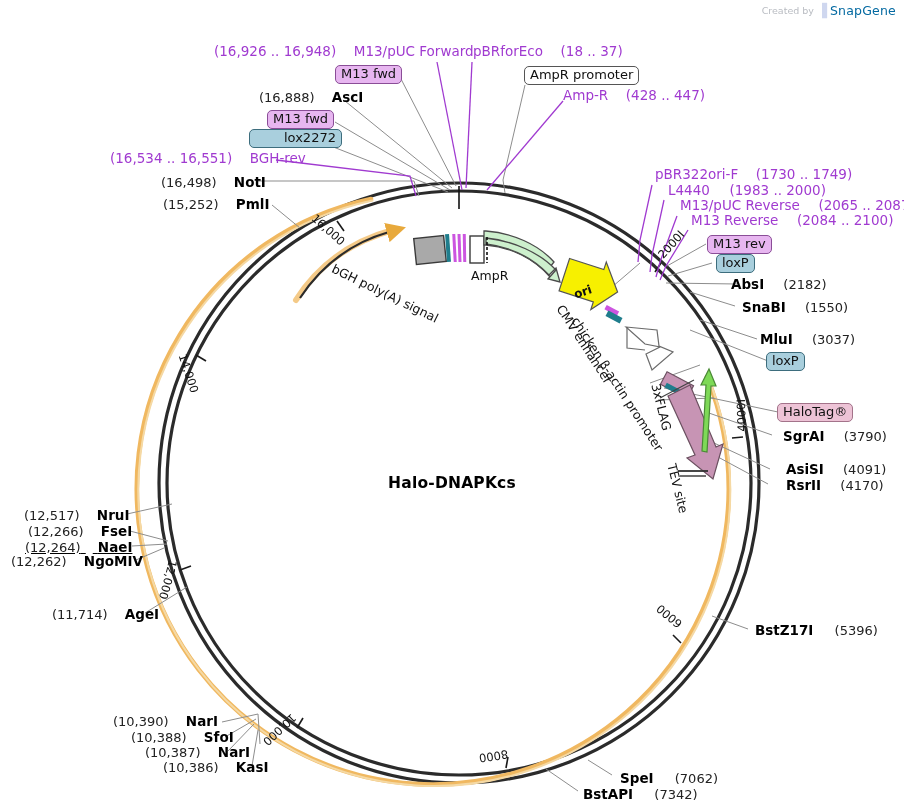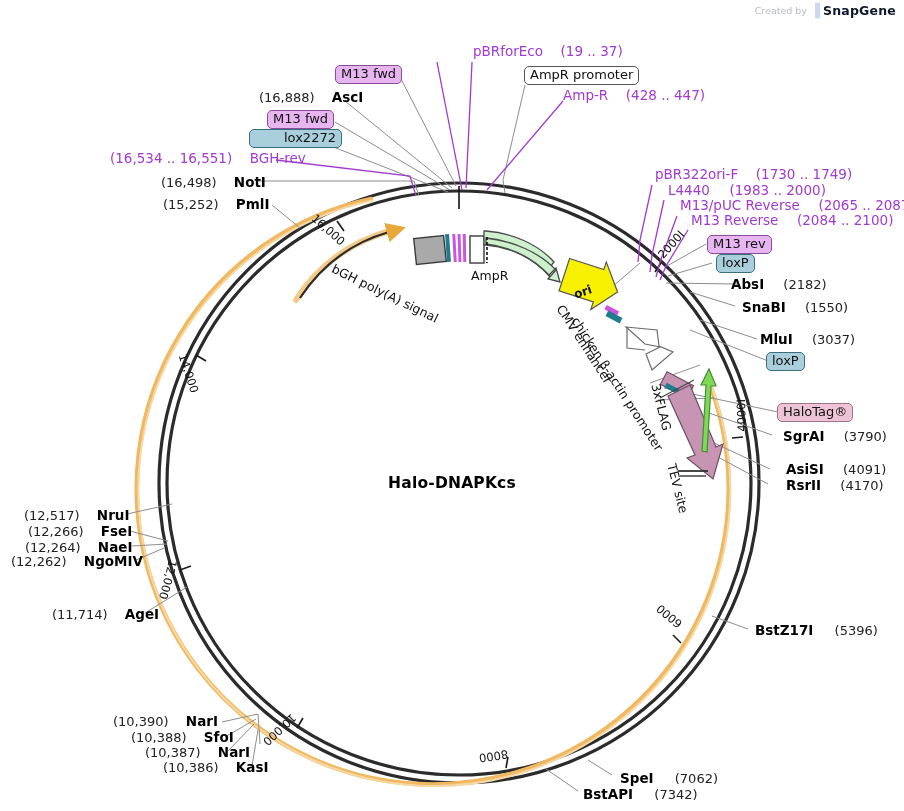--- a/index.html
+++ b/index.html
@@ -60,21 +60,21 @@
   }
   #plasmid-name { font-size: 15.5px; font-weight: bold; letter-spacing: .2px; }
   #plasmid-size { font-size: 13.5px; margin-top: 4px; }
 
   
   #credit {
     position: absolute; right: 8px; top: 3px;
     font-size: 9.5px; color: #b9bcc2;
     display: flex; align-items: center; gap: 3px;
   }
-  #credit .sg-name { font-size: 12.5px; color: #0f172a; letter-spacing: .2px; font-weight: bold; }
+  #credit .sg-name { font-size: 12.5px; color: #0369a1; letter-spacing: .2px; }
   #credit .sg-mark { color: #cfd7ef; font-size: 13px; }
 
   
   .feat-txt {
     position: absolute;
     font-size: 12.5px;
     color: #111;
     white-space: nowrap;
     transform-origin: 0 0;
   }
@@ -255,20 +255,25 @@
   <div class="tick-txt" style="left:655px; top:252px; transform:rotate(312deg);">2000I</div>
 
   <div class="feat-txt" style="left:336px; top:261px; transform:rotate(26deg);">bGH poly(A) signal</div>
   <div class="feat-txt" style="left:471px; top:268px;">AmpR</div>
   <div class="feat-txt" style="left:572px; top:288px; transform:rotate(-18deg); font-weight:bold; font-size:12px;">ori</div>
   <div class="feat-txt" style="left:566px; top:302px; transform:rotate(57deg);">CMV enhancer</div>
   <div class="feat-txt" style="left:581px; top:314px; transform:rotate(57deg);">chicken β-actin promoter</div>
   <div class="feat-txt" style="left:663px; top:382px; transform:rotate(76deg);">3xFLAG</div>
   <div class="feat-txt" style="left:679px; top:462px; transform:rotate(76deg);">TEV site</div>
 
+  <div class="lbl primer" style="left:214px; top:45px;">
+    <span class="rng">(16,926 .. 16,948)</span>
+    <span style="display:inline-block;width:9px;"></span>
+    <span>M13/pUC Forward</span>
+  </div>
 
   <div class="badge badge-purple" style="left:335px; top:65px;">M13 fwd</div>
 
   <div class="lbl" style="left:259px; top:89px;">
     <span class="pos">(16,888)</span>
     <span style="display:inline-block;width:7px;"></span>
     <span class="enz">AscI</span>
   </div>
 
   <div class="badge badge-purple" style="left:267px; top:110px;">M13 fwd</div>
@@ -289,21 +294,21 @@
 
   <div class="lbl" style="left:141px; top:196px;margin-left:22px;">
     <span class="pos">(15,252)</span>
     <span style="display:inline-block;width:7px;"></span>
     <span class="enz">PmlI</span>
   </div>
 
   <div class="lbl primer" style="left:473px; top:45px;">
     <span>pBRforEco</span>
     <span style="display:inline-block;width:9px;"></span>
-    <span class="rng">(19 .. 37)</span>
+    <span class="rng">(18 .. 37)</span>
   </div>
 
   <div class="badge badge-white" style="left:524px; top:66px;">AmpR promoter</div>
 
   <div class="lbl primer" style="left:563px; top:89px;">
     <span>Amp-R</span>
     <span style="display:inline-block;width:9px;"></span>
     <span class="rng">(428 .. 447)</span>
   </div>
 
@@ -398,21 +403,21 @@
     <span style="display:inline-block;width:7px;"></span>
     <span class="enz">NruI</span>
   </div>
 
   <div class="lbl" style="left:28px; top:523px;">
     <span class="pos">(12,266)</span>
     <span style="display:inline-block;width:7px;"></span>
     <span class="enz">FseI</span>
   </div>
 
-  <div class="lbl" style="left:25px; top:539px;">
+  <div class="lbl" style="left:25px; top:539px;text-decoration:underline;">
     <span class="pos">(12,264)</span>
     <span style="display:inline-block;width:7px;"></span>
     <span class="enz">NaeI</span>
   </div>
 
   <div class="lbl" style="left:11px; top:553px;">
     <span class="pos">(12,262)</span>
     <span style="display:inline-block;width:7px;"></span>
     <span class="enz">NgoMIV</span>
   </div>

